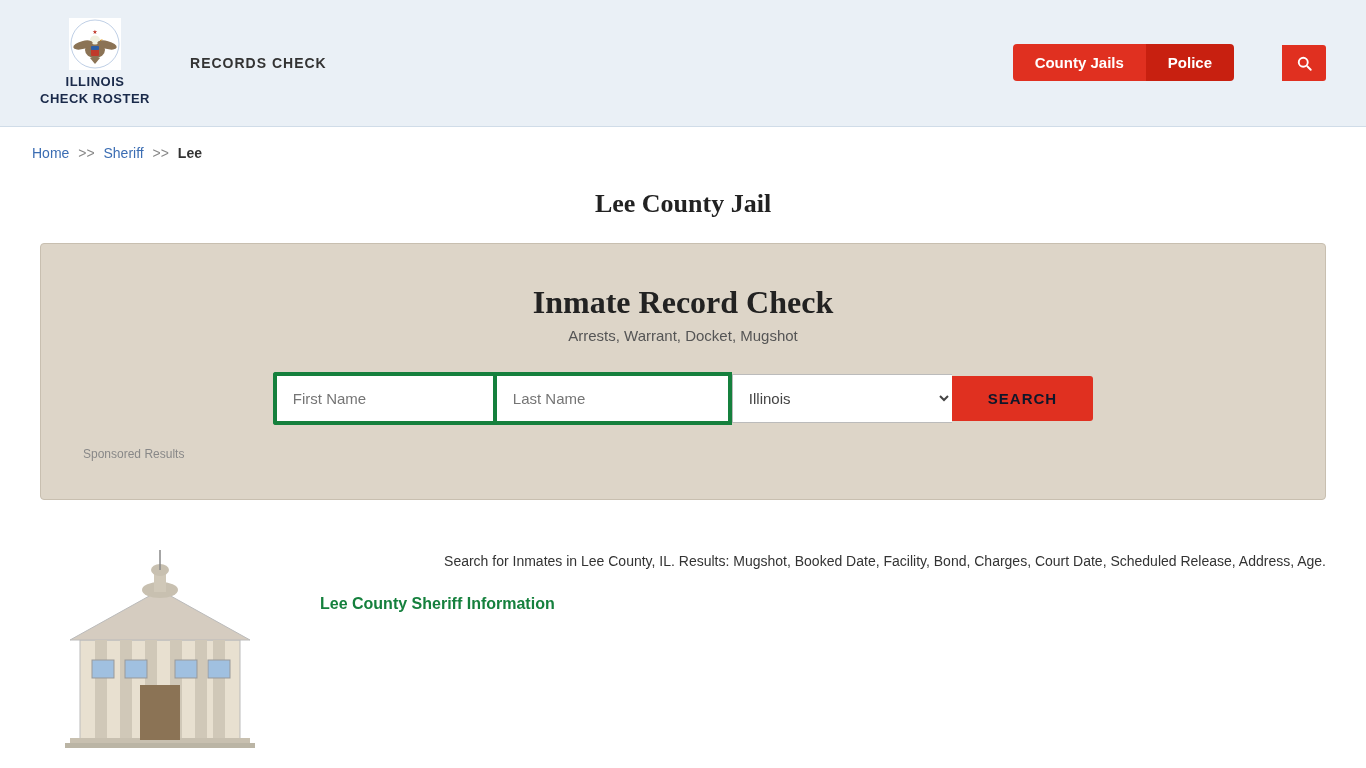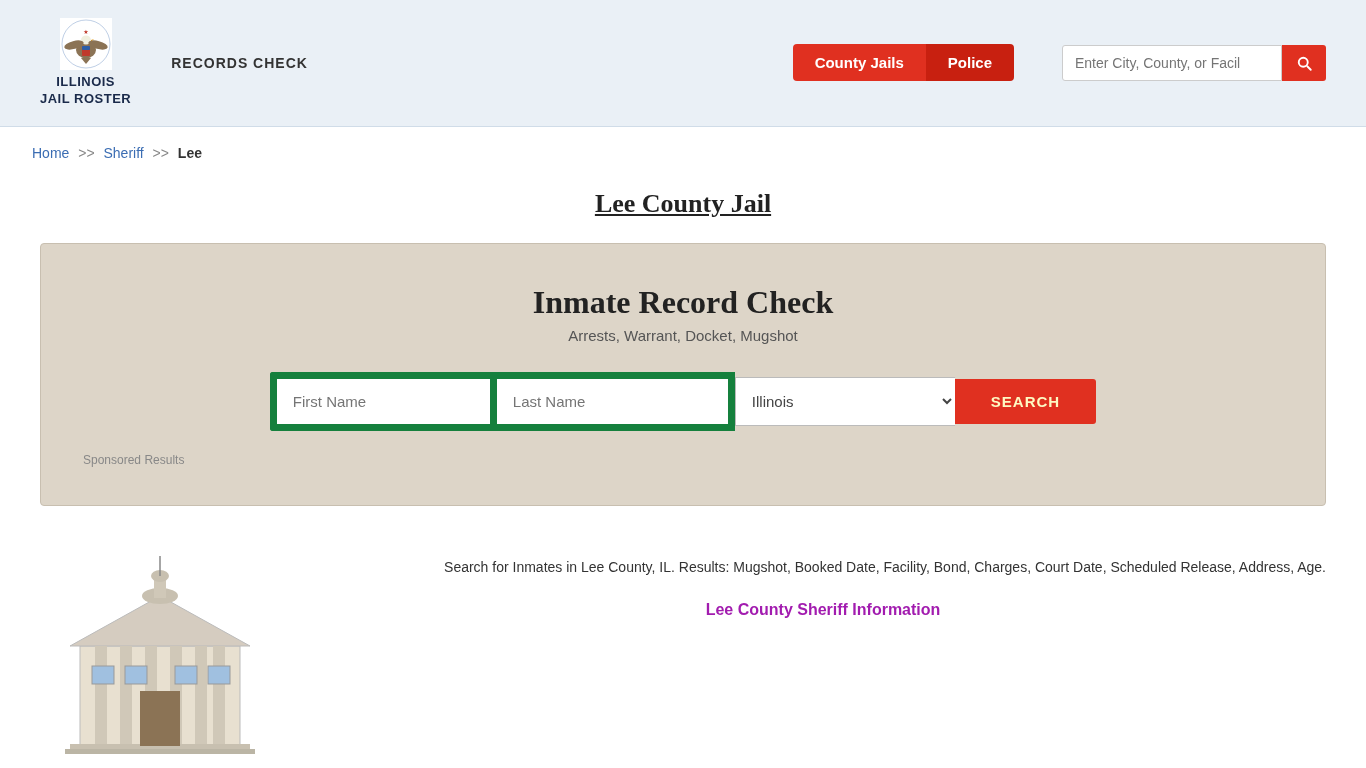--- a/index.html
+++ b/index.html
@@ -107,21 +107,20 @@
     
     .page-title-wrap {
       text-align: center;
       padding: 18px 0 24px;
     }
     .page-title {
       font-size: 26px;
       font-weight: bold;
       color: #222;
       font-family: Georgia, serif;
-      text-decoration: underline;
     }
 
     
     .record-check-box {
       background: #ddd5c8;
       border: 1px solid #c8bfb0;
       border-radius: 4px;
       margin: 0 40px 30px;
       padding: 40px 40px 38px;
       text-align: center;
@@ -140,21 +139,21 @@
     }
     .record-check-form {
       display: flex;
       gap: 0;
       justify-content: center;
       align-items: center;
     }
     .form-input {
       padding: 14px 16px;
       font-size: 15px;
-      border: 7px solid #15803d;
+      border: 4px solid #15803d;
       background: #fff;
       outline: none;
       color: #0f172a;
     }
     .form-input-first {
       border-radius: 3px 0 0 3px;
       width: 220px;
       border-right: none;
     }
     .form-select {
@@ -163,21 +162,21 @@
       border: 1px solid #bbb;
       background: #fff;
       outline: none;
       width: 220px;
       color: #444;
       cursor: pointer;
       border-right: none;
     }
     .form-search-btn {
       background: #e03020;
-      color: #fef9c3;
+      color: #0f172a;
       border: none;
       padding: 14px 36px;
       font-size: 15px;
       font-weight: bold;
       letter-spacing: 1px;
       cursor: pointer;
       border-radius: 0 3px 3px 0;
       text-transform: uppercase;
     }
     .sponsored-label {
@@ -208,23 +207,22 @@
       color: #333;
       line-height: 1.7;
     }
     .bottom-text p {
       margin-bottom: 16px;
       text-align: right;
     }
     .bottom-text h3 {
       font-size: 16px;
       font-weight: bold;
-      color: #a21caf;
+      color: #15803d;
       margin-top: 8px;
-      text-align: center;
     }
 
     
     .flag-svg { width: 52px; height: 52px; }
   </style>
 </head>
 <body>
 
 <header class="header">
   <a class="logo-area" href="#">
@@ -246,35 +244,34 @@
       <rect x="22" y="28" width="8" height="4" rx="1" fill="#2c5fa8"></rect>
 
       <text x="26" y="16" text-anchor="middle" font-size="6" fill="#c0392b">★</text>
 
       <polygon points="21,40 26,38 31,40 26,46" fill="#8B7355"></polygon>
 
       <circle cx="26" cy="26" r="24" fill="none" stroke="#2c5fa8" stroke-width="1" opacity="0.3"></circle>
     </svg>
     <div class="logo-text">
       <span>ILLINOIS</span><br>
-      <span>JAIL ROSTER</span>
+      <span>CHECK ROSTER</span>
     </div>
   </a>
 
   <a class="records-check-link" href="#">RECORDS CHECK</a>
 
   <div class="header-spacer"></div>
 
   <div class="nav-buttons">
     <button class="nav-btn nav-btn-county">County Jails</button>
     <button class="nav-btn nav-btn-police">Police</button>
   </div>
 
   <div class="search-area">
-    <input class="search-input" type="text" placeholder="Enter City, County, or Facil" style="">
     <button class="search-btn-header">
       <svg viewBox="0 0 24 24" xmlns="http://www.w3.org/2000/svg">
         <path d="M21 21l-4.35-4.35M17 11A6 6 0 1 1 5 11a6 6 0 0 1 12 0z" stroke="#fff" stroke-width="2.5" fill="none" stroke-linecap="round"></path>
       </svg>
     </button>
   </div>
 </header>
 
 <nav class="breadcrumb">
   <a href="#">Home</a>

